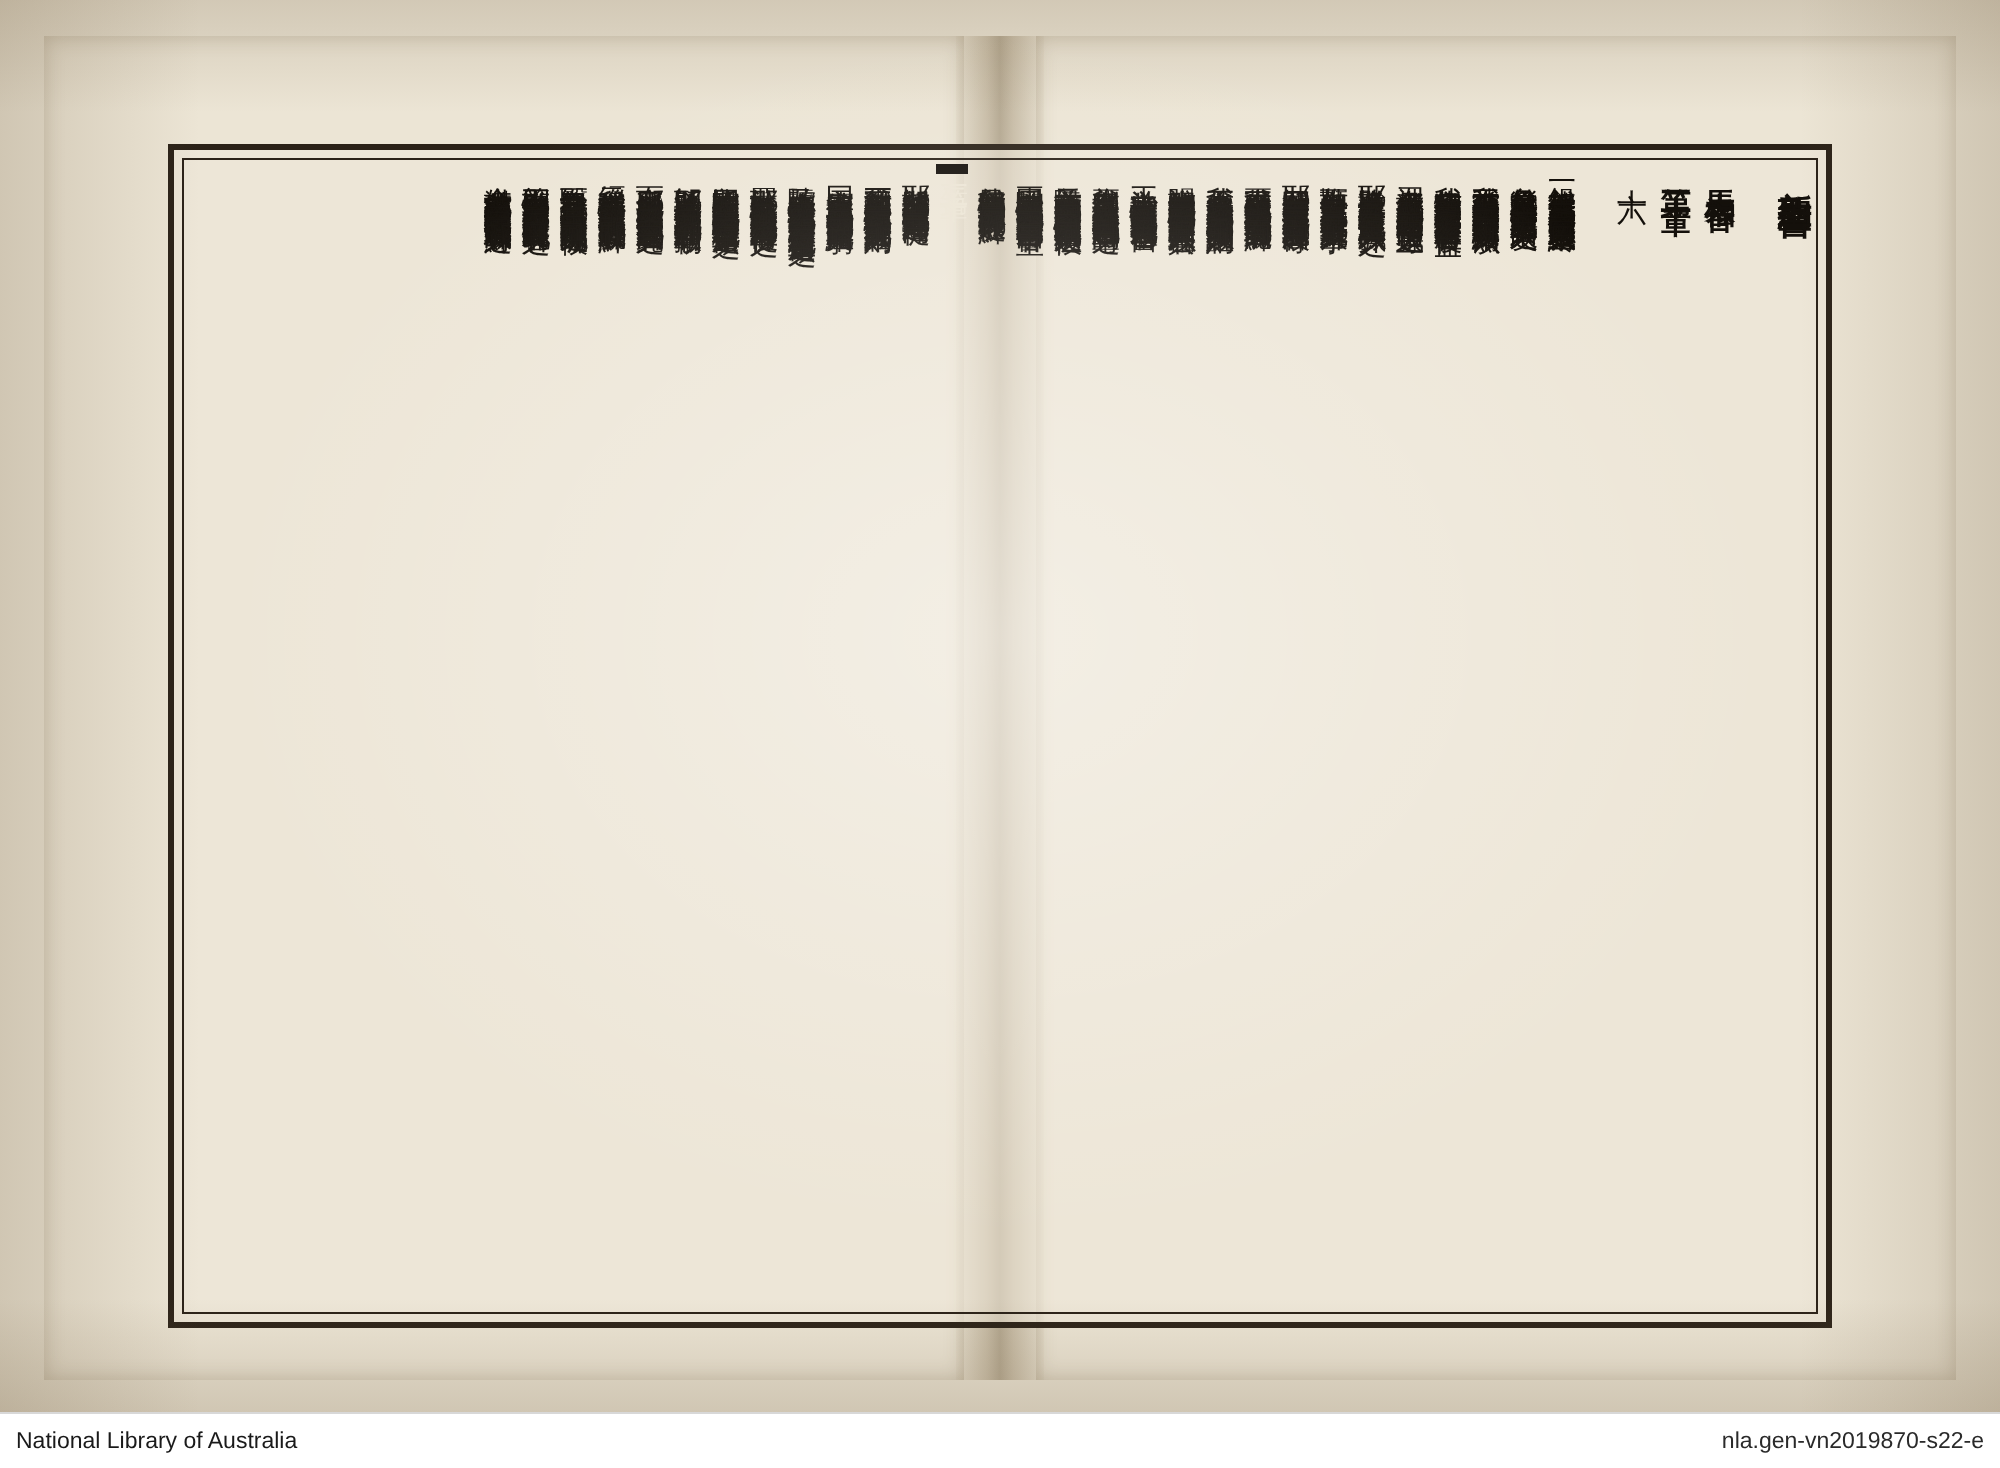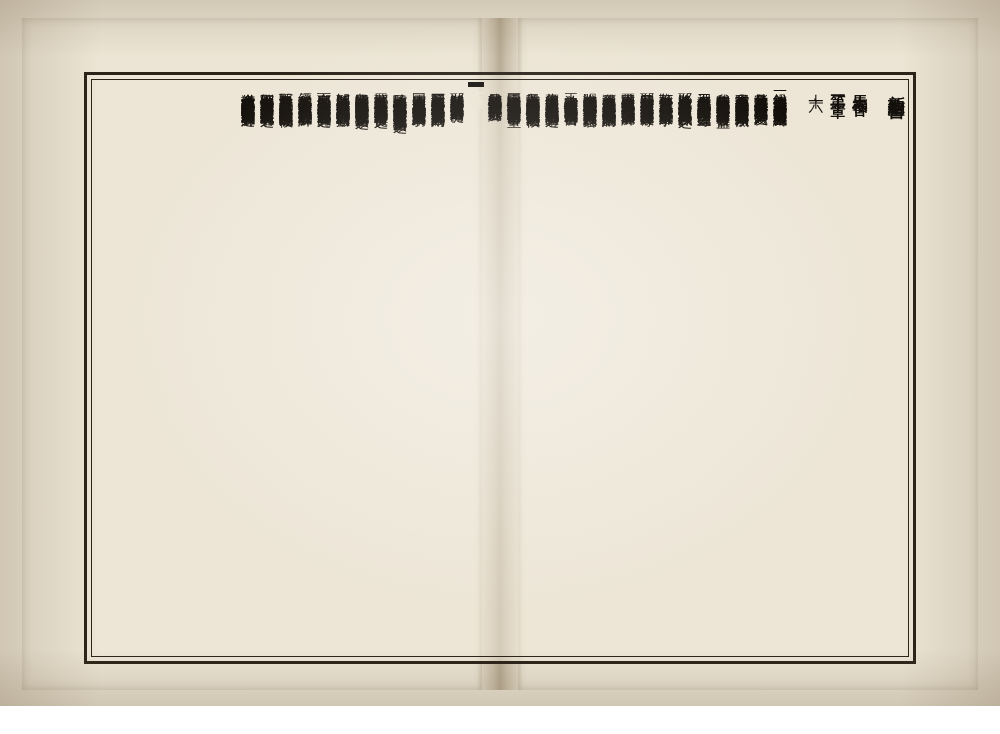--- a/index.html
+++ b/index.html
@@ -218,14 +218,18 @@
       <div class="col">卽穌旣入耶路撒冷全城之人皆竦動曰此為誰衆曰此乃先知耶穌自加利利拿撒勒</div>
       <div class="col">而來也〇耶穌入上帝殿則逐出在殿中貿易者又推翻兌錢者之几及賣鴿者之凳曰</div>
       <div class="col">經云我室必稱為祈禱之室惟爾曹以之為盜賊巢穴也時瞽者跛者於殿就耶穌耶穌</div>
       <div class="col">醫之而祭司諸長及士子見耶穌所行之奇事又見幼孩呼於殿曰大闢之子孫閒嘅哪彼</div>
       <div class="col">等則大不悅向耶穌曰彼所言者爾聽之乎耶穌曰然經云爾曾以嬰兒及乳哺者之口</div>
       <div class="col">全備讚美此言爾未讀乎耶穌遂離之出城至伯大尼在彼宿焉〇次朝囘城之時耶穌</div>
 
     </div>
   </div>
 
+  <div class="metabar">
+    <span class="left">National Library of Australia</span>
+    <span class="right">nla.gen-vn2019870-s22-e</span>
+  </div>
 
 </div>
 
 </body></html>

